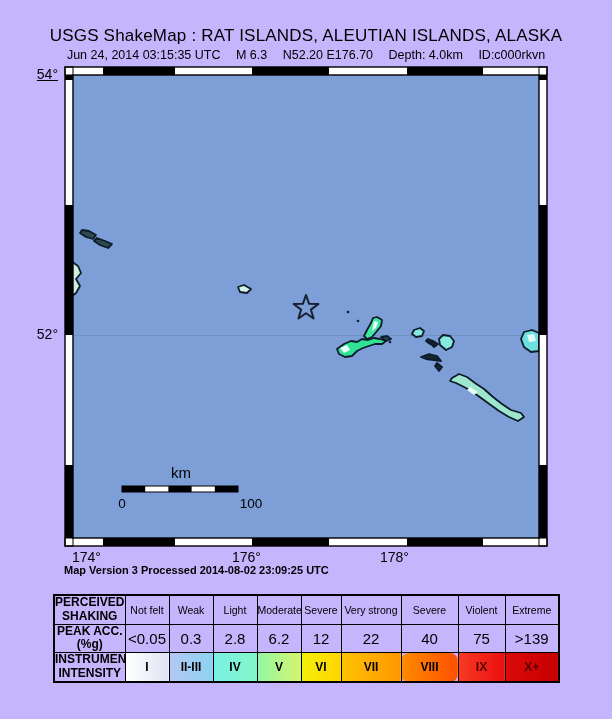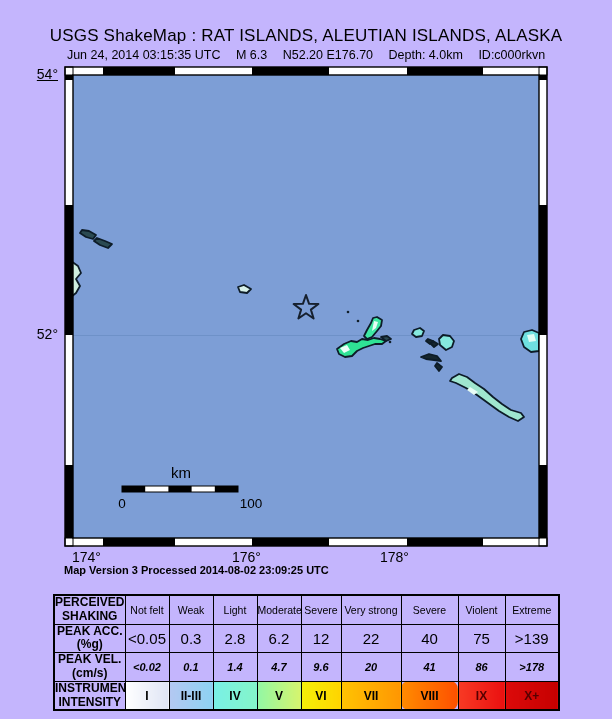--- a/index.html
+++ b/index.html
@@ -170,32 +170,20 @@
       <td class="acc">0.3</td>
       <td class="acc">2.8</td>
       <td class="acc">6.2</td>
       <td class="acc">12</td>
       <td class="acc">22</td>
       <td class="acc">40</td>
       <td class="acc">75</td>
       <td class="acc">&gt;139</td>
     </tr>
     <tr>
-      <th>PEAK VEL.(cm/s)</th>
-      <td class="vel">&lt;0.02</td>
-      <td class="vel">0.1</td>
-      <td class="vel">1.4</td>
-      <td class="vel">4.7</td>
-      <td class="vel">9.6</td>
-      <td class="vel">20</td>
-      <td class="vel">41</td>
-      <td class="vel">86</td>
-      <td class="vel">&gt;178</td>
-    </tr>
-    <tr>
       <th>INSTRUMENTAL
 INTENSITY</th>
       <td class="inten" style="background: linear-gradient(90deg, rgb(255, 255, 255), rgb(223, 228, 244));">I</td>
       <td class="inten" style="background: linear-gradient(90deg, rgb(180, 200, 242), rgb(141, 210, 242));">II-III</td>
       <td class="inten" style="background: linear-gradient(90deg, rgb(121, 240, 230), rgb(132, 245, 201));">IV</td>
       <td class="inten" style="background: linear-gradient(90deg, rgb(146, 247, 165), rgb(214, 245, 109));">V</td>
       <td class="inten" style="background: linear-gradient(90deg, rgb(244, 240, 9), rgb(255, 212, 0));">VI</td>
       <td class="inten" style="background: linear-gradient(90deg, rgb(255, 195, 2), rgb(255, 150, 2));">VII</td>
       <td class="inten" style="background: linear-gradient(90deg, rgb(255, 139, 0), rgb(254, 80, 0)); border-radius: 8px;">VIII</td>
       <td class="inten" style="background: linear-gradient(90deg, rgb(248, 58, 36), rgb(234, 16, 16)); color: rgb(85, 0, 0);">IX</td>

